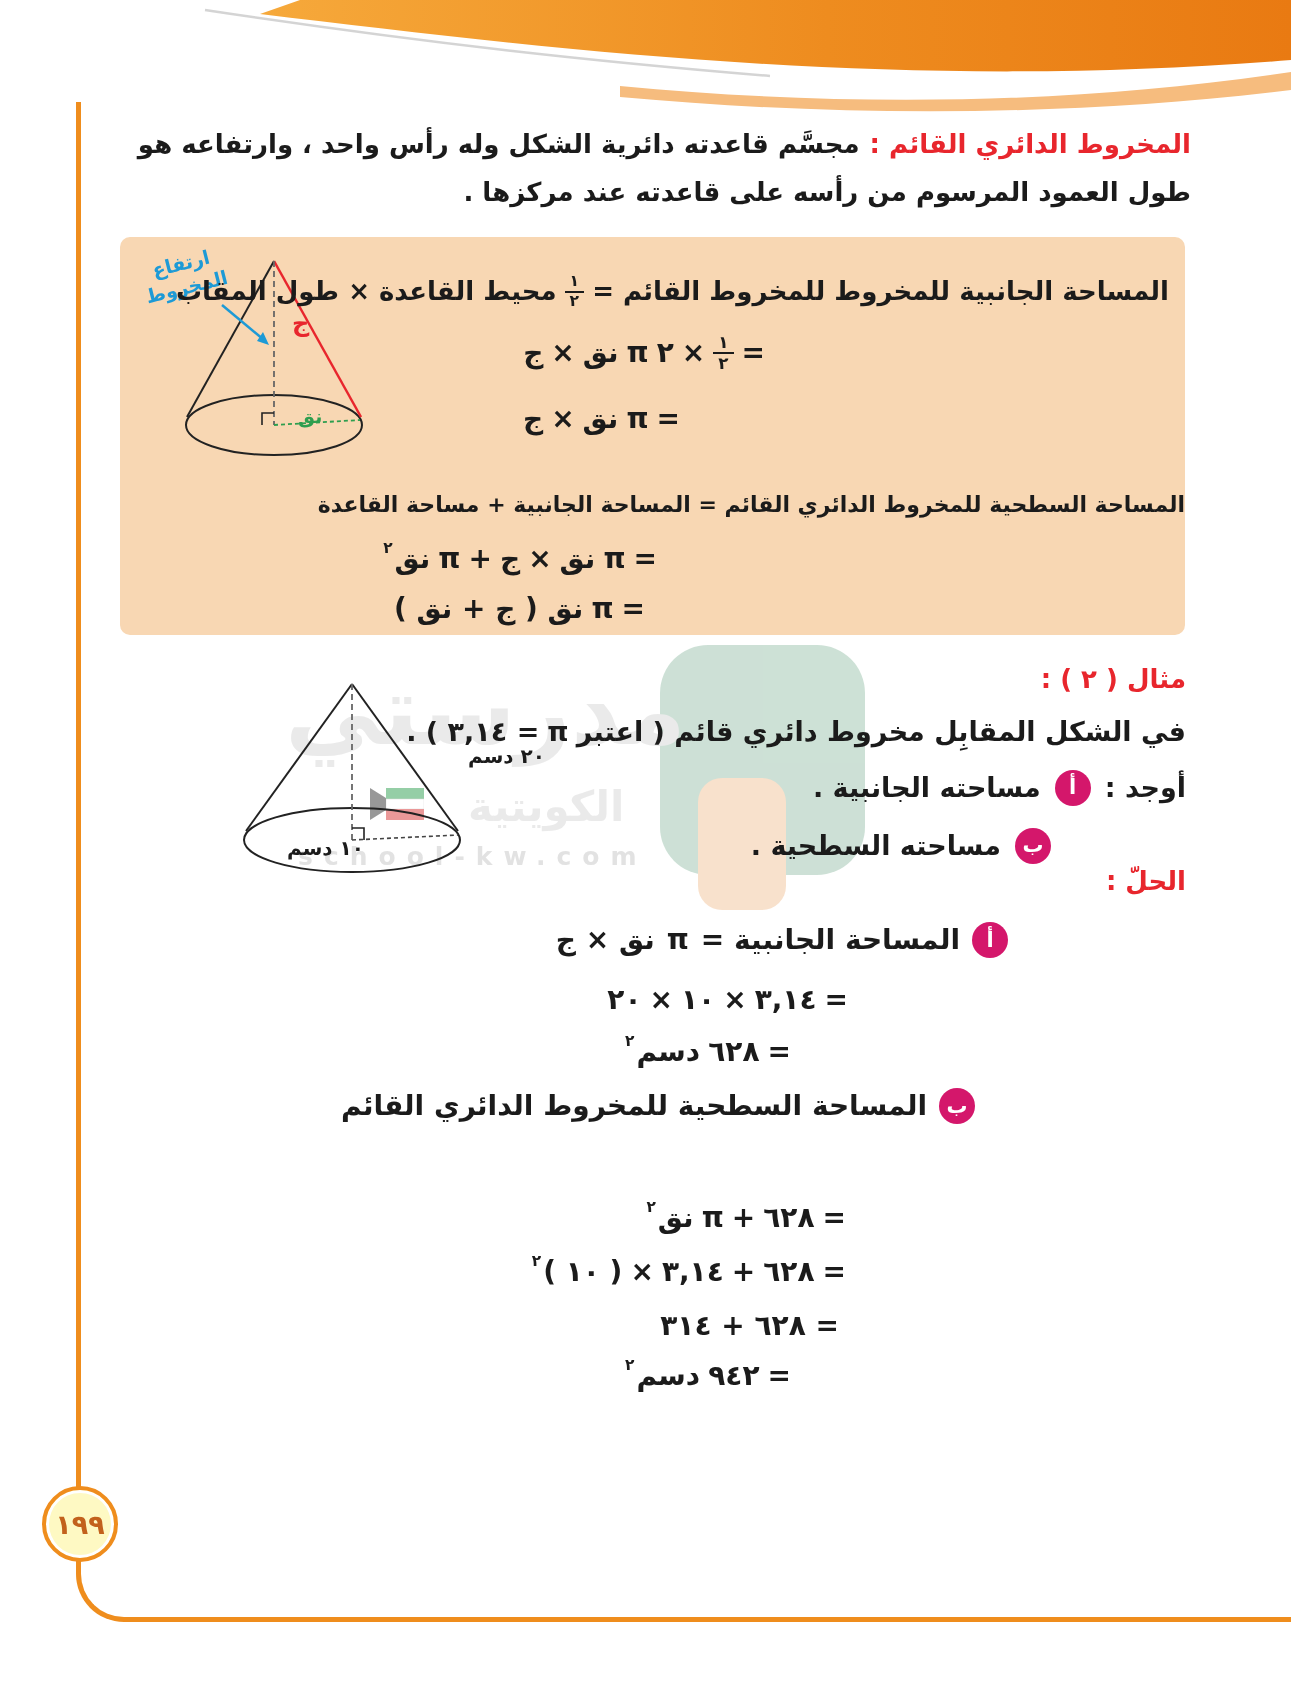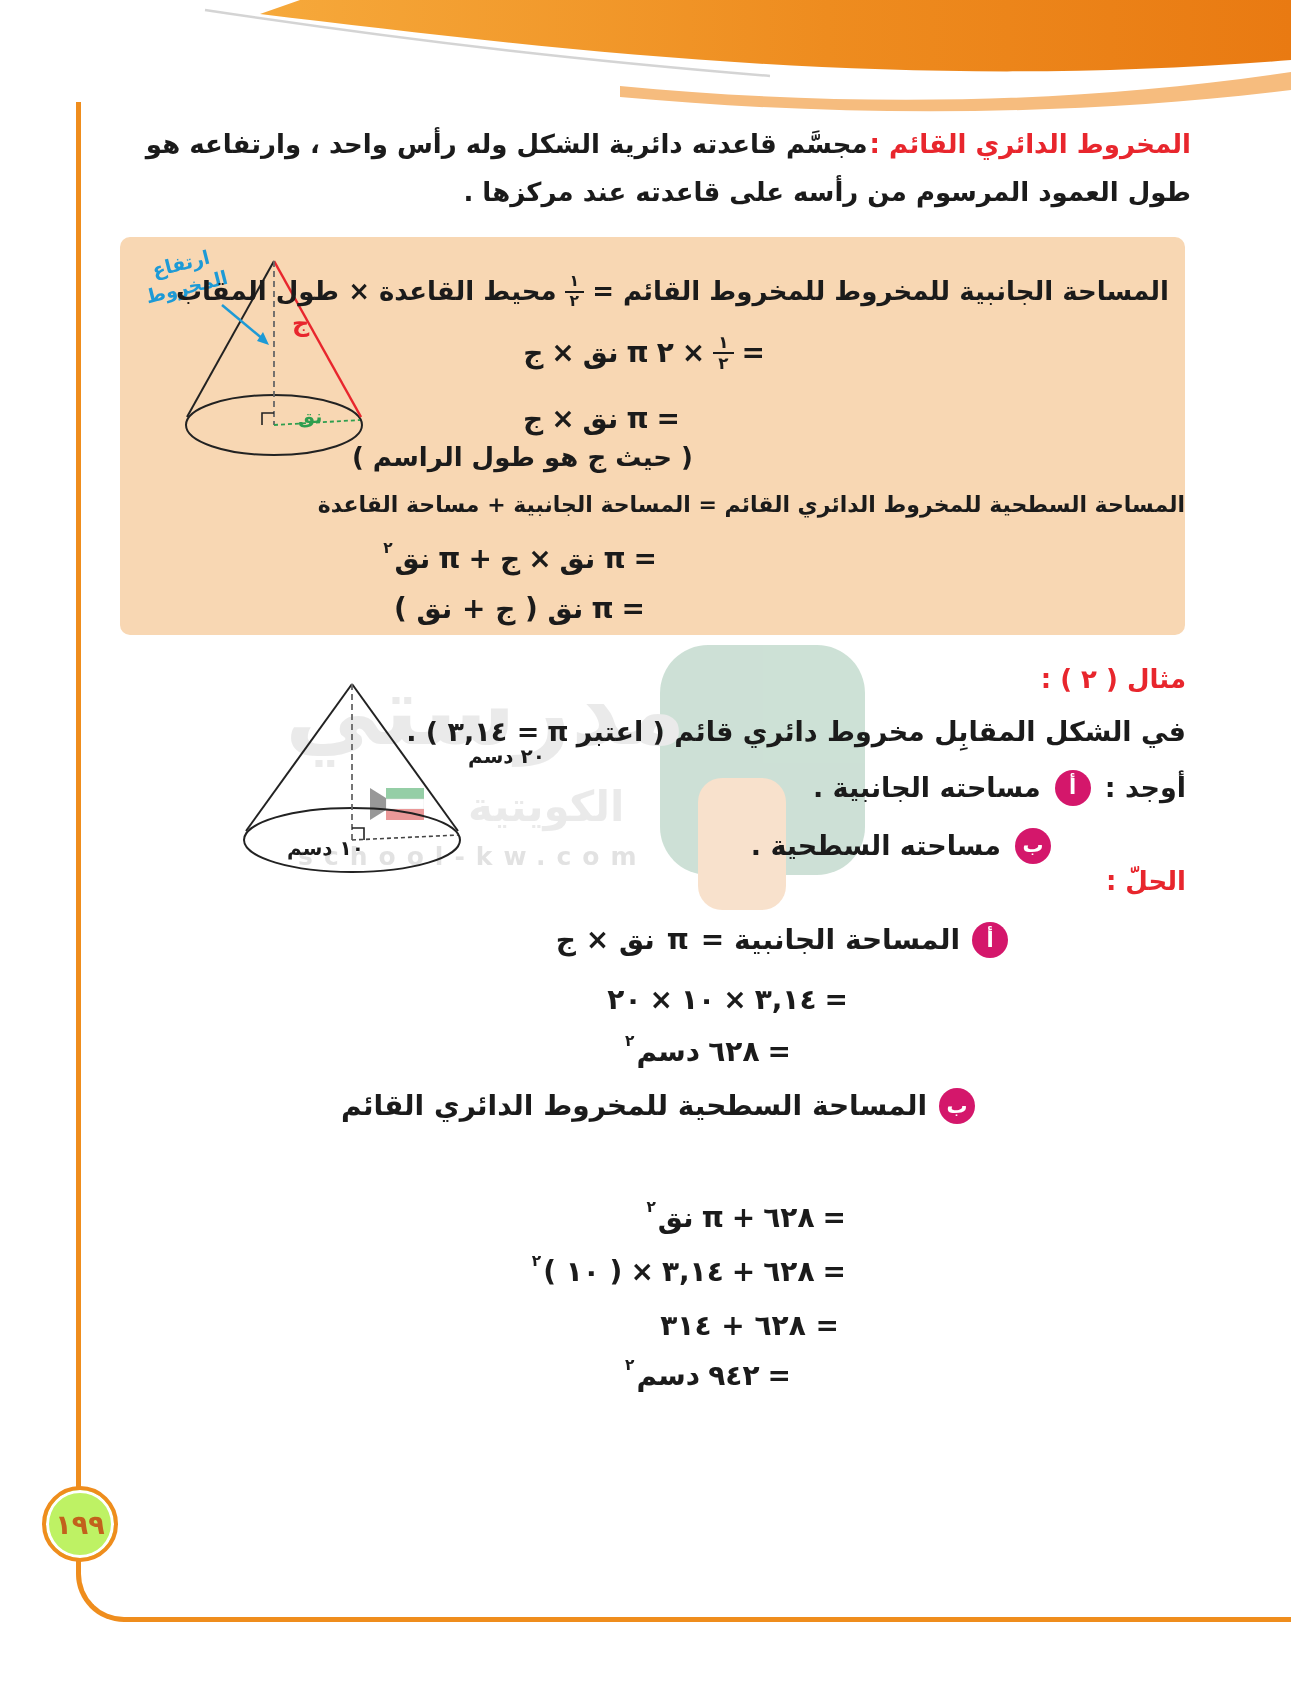--- a/index.html
+++ b/index.html
@@ -4,41 +4,41 @@
 <style>
   *{margin:0;padding:0;box-sizing:border-box}
   html,body{background:#ffffff}
   body{font-family:"DejaVu Sans",sans-serif;color:#1b1b1b}
   .page{position:relative;width:1291px;height:1685px;background:#fff;overflow:hidden}
   .abs{position:absolute}
   .rtl{direction:rtl;text-align:right}
   .red{color:#e8262d}
 
   .def{font-size:26px;font-weight:bold;line-height:48px;white-space:nowrap}
-  .def .term{margin-left:2px}
+  .def .term{margin-left:10px}
 
   .fbox{background:#f8d7b3;border-radius:10px}
 
   .fline{position:absolute;display:flex;direction:rtl;align-items:center;
          column-gap:8px;font-weight:bold;font-size:28px;color:#1b1b1b;white-space:nowrap;line-height:1.45}
   .fline .parts{display:contents}
   .fline sup{font-size:0.55em;align-self:flex-start;position:relative;top:-2px;margin-right:-6px}
   .frac{display:inline-flex;flex-direction:column;align-items:center;line-height:1.15;font-size:0.6em}
   .frac .num{border-bottom:2.5px solid currentColor;padding:0 5px}
   .frac .den{padding:0 5px}
 
   .sec-title{position:absolute;font-weight:bold;font-size:26px;color:#e8262d;direction:rtl;white-space:nowrap}
   .badge{flex:0 0 auto;width:36px;height:36px;border-radius:50%;background:#d4176b;color:#fff;
          display:flex;align-items:center;justify-content:center;font-size:21px;font-weight:bold}
 
   .label{position:absolute;font-weight:bold;white-space:nowrap;direction:rtl}
   .blue-label{color:#1d9ad6;font-size:19px;text-align:center;line-height:24px;transform:rotate(-14deg)}
 
   .frame{border-left:5px solid #ef8d1d;border-bottom:5px solid #ef8d1d;border-bottom-left-radius:48px}
-  .pagenum{width:76px;height:76px;border-radius:50%;background:#bef264;border:4px solid #ef8d1d;
+  .pagenum{width:76px;height:76px;border-radius:50%;background:#fef9c3;border:4px solid #ef8d1d;
            display:flex;align-items:center;justify-content:center;font-size:27px;font-weight:bold;color:#c2611c;
            box-shadow:inset 0 0 0 3px #fff}
 
   .wm{opacity:.5}
   .wm-title{font-size:96px;font-weight:bold;color:#d6d6d6;direction:rtl}
   .wm-sub{font-size:42px;font-weight:bold;color:#d6d6d6;direction:rtl}
   .wm-url{font-size:25px;font-weight:bold;color:#c6c6c6;letter-spacing:11px}
 </style>
 </head>
 <body>
@@ -93,23 +93,20 @@
           </span><span>محيط القاعدة × طول المقاب</span></span>
     </div>
     <div class="fline" style="top:96px;right:420px">
       <span class="parts"><span>=</span><span class="frac">
             <span class="num">١</span>
             <span class="den">٢</span>
           </span><span>×</span><span>٢</span><span>π</span><span>نق</span><span>×</span><span>ج</span></span>
     </div>
     <div class="fline" style="top:162px;right:505px">
       <span class="parts"><span>=</span><span>π</span><span>نق</span><span>×</span><span>ج</span></span>
-    </div>
-    <div class="fline" style="top:202px;right:492px;font-size:26px">
-      <span class="parts"><span>( حيث ج هو طول الراسم )</span></span>
     </div>
     <div class="fline red" style="top:252px;right:0;font-size:22px">
       <span class="parts"><span>المساحة السطحية للمخروط الدائري القائم = المساحة الجانبية + مساحة القاعدة</span></span>
     </div>
     <div class="fline" style="top:302px;right:528px">
       <span class="parts"><span>=</span><span>π</span><span>نق</span><span>×</span><span>ج</span><span>+</span><span>π</span><span>نق</span><sup>٢</sup></span>
     </div>
     <div class="fline" style="top:352px;right:540px">
       <span class="parts"><span>=</span><span>π</span><span>نق ( ج + نق )</span></span>
     </div>

